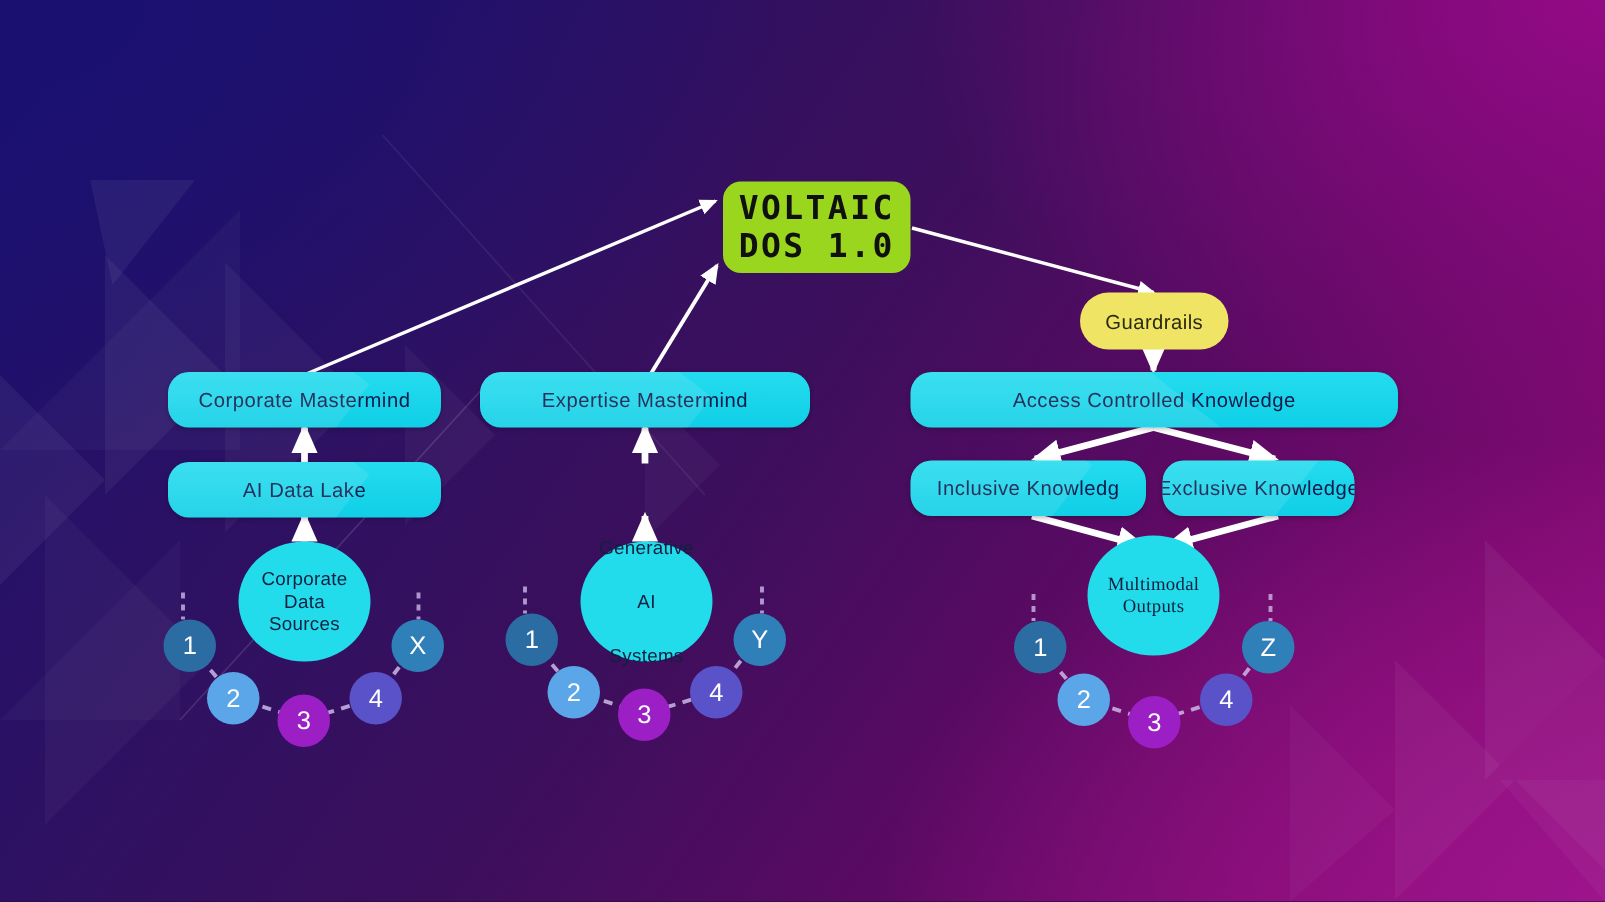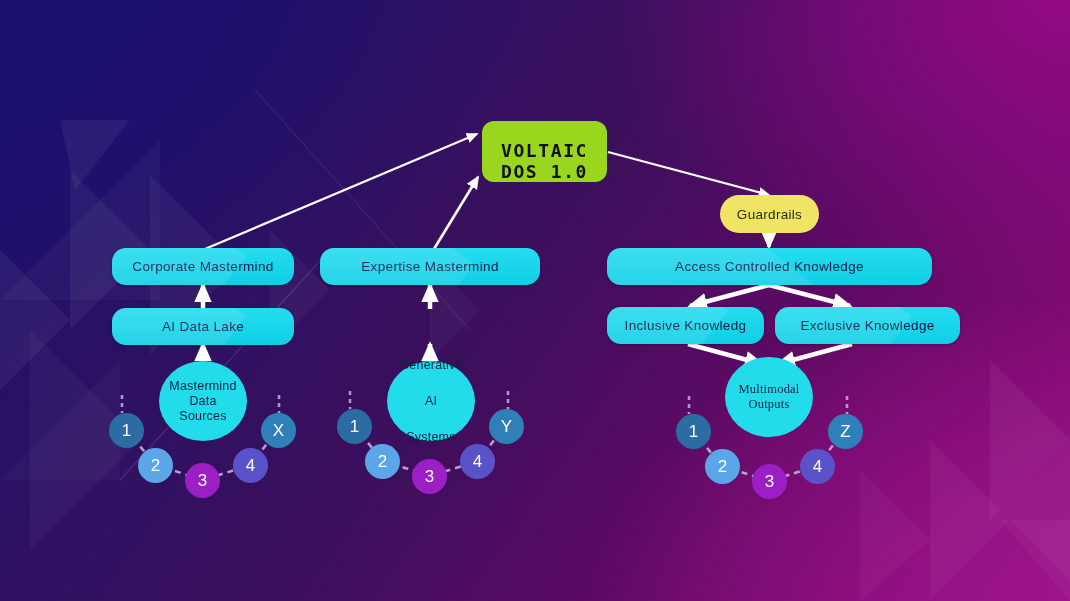--- a/index.html
+++ b/index.html
@@ -54,24 +54,23 @@
     color:#2a2a10;
     border-radius:20px;
     font-size:13.5px;
     letter-spacing:0.3px;
   }
   .box-green {
     background:#9ad61d;
     color:#101010;
     border-radius:12px;
     font-weight:bold;
-    font-size:18px;
+    font-size:22px;
     letter-spacing:1.6px;
     font-family:"DejaVu Sans Mono", monospace;
-    align-items:flex-end;
   }
   .circle-cyan {
     background:#22dcec;
     color:#102040;
     border-radius:50%;
     font-size:12.5px;
     line-height:15px;
     letter-spacing:0.2px;
   }
   .dot {
@@ -165,21 +164,21 @@
     <span>Guardrails</span>
   </div>
 
   <div class="node pill-cyan" style="left:112px; top:248px; width:182px; height:37px;">
     <span>Corporate Mastermind</span>
   </div>
   <div class="node pill-cyan" style="left:112px; top:308px; width:182px; height:37px;">
     <span>AI Data Lake</span>
   </div>
   <div class="node circle-cyan" style="left:159px; top:361px; width:88px; height:80px; flex-direction:column;">
-    <span>Mastermind</span>
+    <span>Corporate</span>
     <span>Data</span>
     <span>Sources</span>
   </div>
   <div class="dot" style="left:109px; top:413px; width:35px; height:35px; background:#2b6ca3;">
     <span>1</span>
     </div>
   <div class="dot" style="left:138px; top:448px; width:35px; height:35px; background:#5aa6e8;">
     <span>2</span>
     </div>
   <div class="dot" style="left:185px; top:463px; width:35px; height:35px; background:#9b1fc4;">
@@ -215,21 +214,21 @@
   <div class="dot" style="left:489px; top:409px; width:35px; height:35px; background:#2f7fb8;">
     <span>Y</span>
     </div>
 
   <div class="node pill-cyan" style="left:607px; top:248px; width:325px; height:37px;">
     <span>Access Controlled Knowledge</span>
   </div>
   <div class="node pill-cyan" style="left:607px; top:307px; width:157px; height:37px;">
     <span>Inclusive Knowledg</span>
   </div>
-  <div class="node pill-cyan" style="left:775px; top:307px; width:185px; height:37px;">
+  <div class="node pill-cyan" style="left:775px; top:307px; width:128px; height:37px;">
     <span>Exclusive Knowledge</span>
   </div>
   <div class="node circle-cyan" style="left:725px; top:357px; width:88px; height:80px; flex-direction:column;font-family:Liberation Serif, serif;">
     <span>Multimodal</span>
     <span>Outputs</span>
   </div>
   <div class="dot" style="left:676px; top:414px; width:35px; height:35px; background:#2b6ca3;">
     <span>1</span>
     </div>
   <div class="dot" style="left:705px; top:449px; width:35px; height:35px; background:#5aa6e8;">

